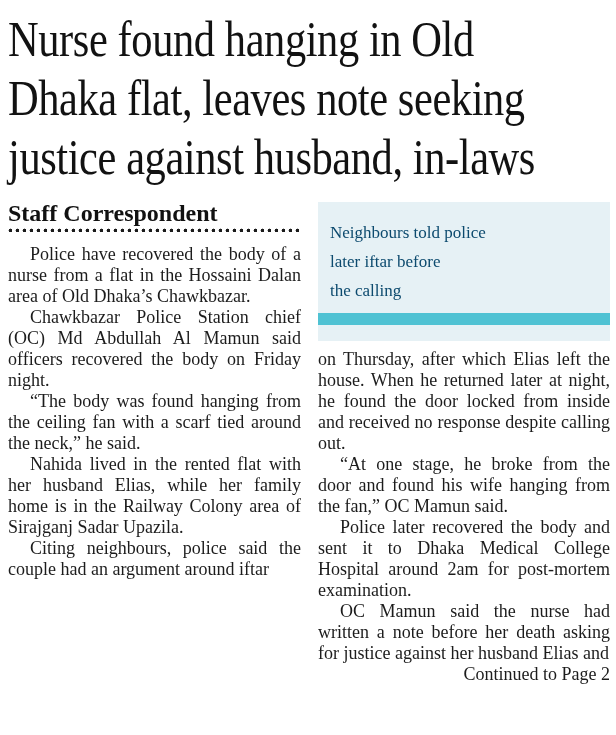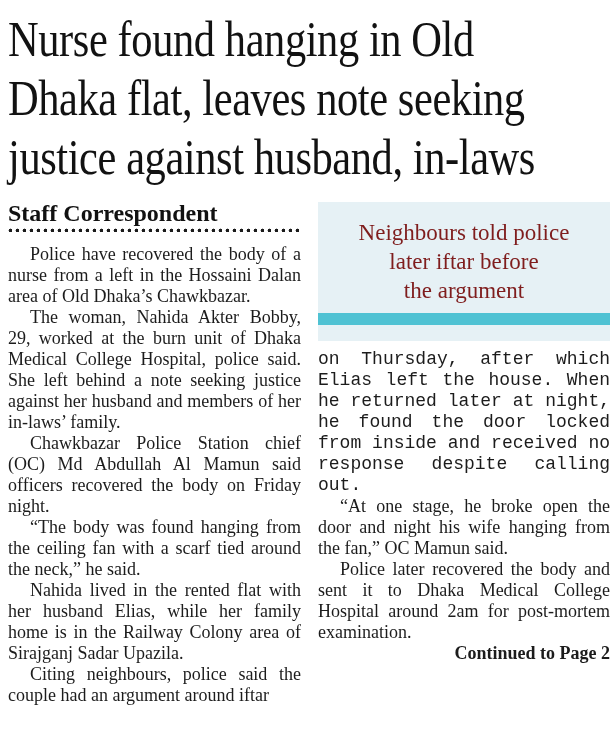--- a/index.html
+++ b/index.html
@@ -46,38 +46,38 @@
   }
   .body-text { margin-top: 11px; }
   .body-text p, .col-right p {
     margin: 0;
     font-size: 18px;
     line-height: 21px;
     text-align: justify;
     text-indent: 22px;
     color: #1c1c1c;
   }
-  .col-right p.no-indent { text-indent: 0; font-family: Liberation Mono, monospace; }
+  .col-right p.no-indent { text-indent: 0; }
   .continued {
     text-align: right !important;
-    font-weight: bold;
+    font-weight: normal;
     text-indent: 0 !important;
     color: #111111;
   }
 
   .pull-quote {
     background: var(--quote_bg, #e6f1f5);
     margin-bottom: 8px;
   }
   .pq-text {
     padding: 16px 12px 8px 12px;
-    text-align: center;
-    font-size: 23px;
+    text-align: left;
+    font-size: 17px;
     line-height: 29px;
-    color: #7f1d1d;
+    color: #0c4a6e;
   }
   .pq-bar {
     height: 12px;
     background: var(--quote_bar, #4fc2d3);
   }
   .pq-foot { height: 16px; }
 </style>
 </head>
 <body>
 
@@ -88,39 +88,39 @@
     <span class="hl-line">Dhaka flat, leaves note seeking</span>
     <span class="hl-line">justice against husband, in-laws</span>
   </h1>
 
   <div class="cols">
 
     <div class="col-left">
       <div class="byline">Staff Correspondent</div>
       <div class="dotted-rule"></div>
       <div class="body-text">
-        <p>Police have recovered the body of a nurse from a left in the Hossaini Dalan area of Old Dhaka’s Chawkbazar.</p>
-        <p>The woman, Nahida Akter Bobby, 29, worked at the burn unit of Dhaka Medical College Hospital, police said. She left behind a note seeking justice against her husband and members of her in-laws’ family.</p>
+        <p>Police have recovered the body of a nurse from a flat in the Hossaini Dalan area of Old Dhaka’s Chawkbazar.</p>
         <p>Chawkbazar Police Station chief (OC) Md Abdullah Al Mamun said officers recovered the body on Friday night.</p>
         <p>“The body was found hanging from the ceiling fan with a scarf tied around the neck,” he said.</p>
         <p>Nahida lived in the rented flat with her husband Elias, while her family home is in the Railway Colony area of Sirajganj Sadar Upazila.</p>
         <p>Citing neighbours, police said the couple had an argument around iftar</p>
       </div>
     </div>
 
     <div class="col-right">
       <div class="pull-quote">
         <div class="pq-text">
           <div>Neighbours told police</div>
           <div>later iftar before</div>
-          <div>the argument</div>
+          <div>the calling</div>
         </div>
         <div class="pq-bar"></div>
         <div class="pq-foot"></div>
       </div>
       <p class="no-indent">on Thursday, after which Elias left the house. When he returned later at night, he found the door locked from inside and received no response despite calling out.</p>
-      <p>“At one stage, he broke open the door and night his wife hanging from the fan,” OC Mamun said.</p>
+      <p>“At one stage, he broke from the door and found his wife hanging from the fan,” OC Mamun said.</p>
       <p>Police later recovered the body and sent it to Dhaka Medical College Hospital around 2am for post-mortem examination.</p>
+      <p>OC Mamun said the nurse had written a note before her death asking for justice against her husband Elias and</p>
       <p class="continued">Continued to Page 2</p>
     </div>
 
   </div>
 </div>
 
 </body></html>

